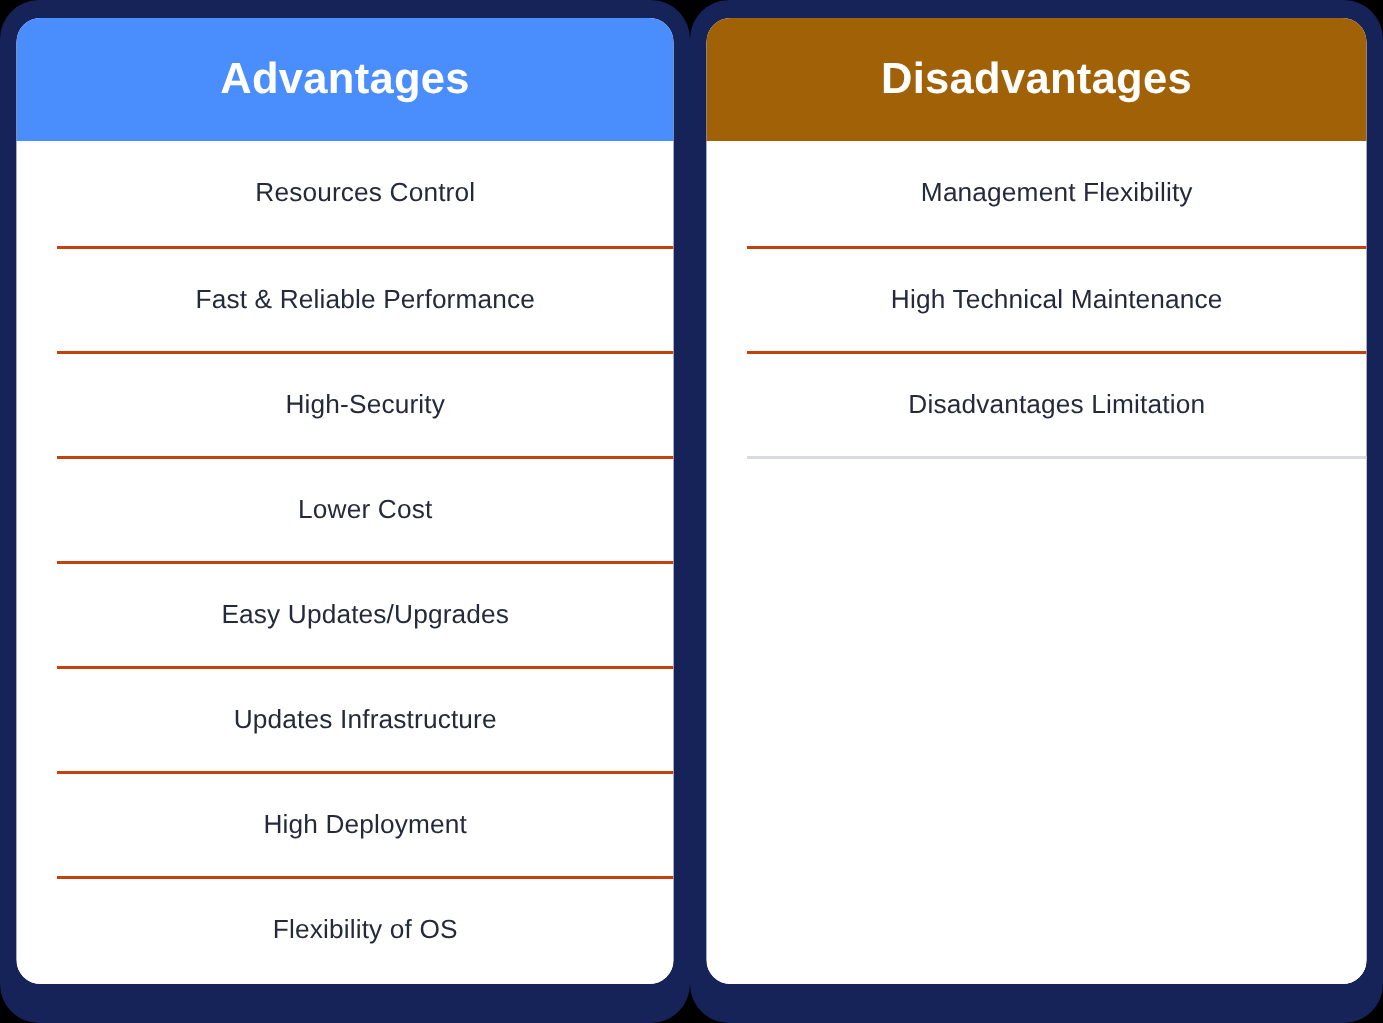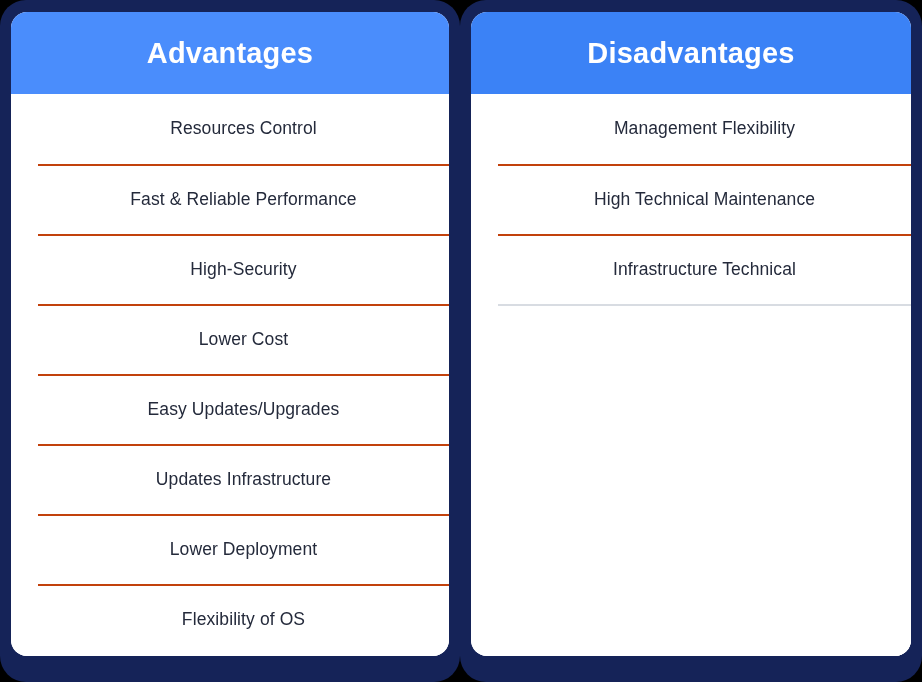--- a/index.html
+++ b/index.html
@@ -69,21 +69,21 @@
     display: flex;
     align-items: center;
     justify-content: center;
     color: #ffffff;
     font-size: 29px;
     font-weight: 700;
     letter-spacing: 0.2px;
     user-select: none;
   }
   .card-header.advantages { background: #4a8dfc; }
-  .card-header.disadvantages { background: #3b82f6; }
+  .card-header.disadvantages { background: #a16207; }
 
   .card-list {
     flex: 1 1 auto;
     display: flex;
     flex-direction: column;
     background: #ffffff;
     padding-left: 27px;
   }
 
   .card-row {
@@ -141,21 +141,21 @@
           <div class="card-row">
             <span class="card-row-label">Lower Cost</span>
           </div>
           <div class="card-row">
             <span class="card-row-label">Easy Updates/Upgrades</span>
           </div>
           <div class="card-row">
             <span class="card-row-label">Updates Infrastructure</span>
           </div>
           <div class="card-row">
-            <span class="card-row-label">Lower Deployment</span>
+            <span class="card-row-label">High Deployment</span>
           </div>
           <div class="card-row">
             <span class="card-row-label">Flexibility of OS</span>
           </div>
         </div>
       </div>
     </div>
 
     <div class="card-frame right">
       <div class="card">
@@ -163,21 +163,21 @@
           <span>Disadvantages</span>
         </div>
         <div class="card-list">
           <div class="card-row">
             <span class="card-row-label">Management Flexibility</span>
           </div>
           <div class="card-row">
             <span class="card-row-label">High Technical Maintenance</span>
           </div>
           <div class="card-row">
-            <span class="card-row-label">Infrastructure Technical</span>
+            <span class="card-row-label">Disadvantages Limitation</span>
           </div>
           <div class="card-filler"></div>
         </div>
       </div>
     </div>
 
   </div>
 </div>
 
 </body></html>

